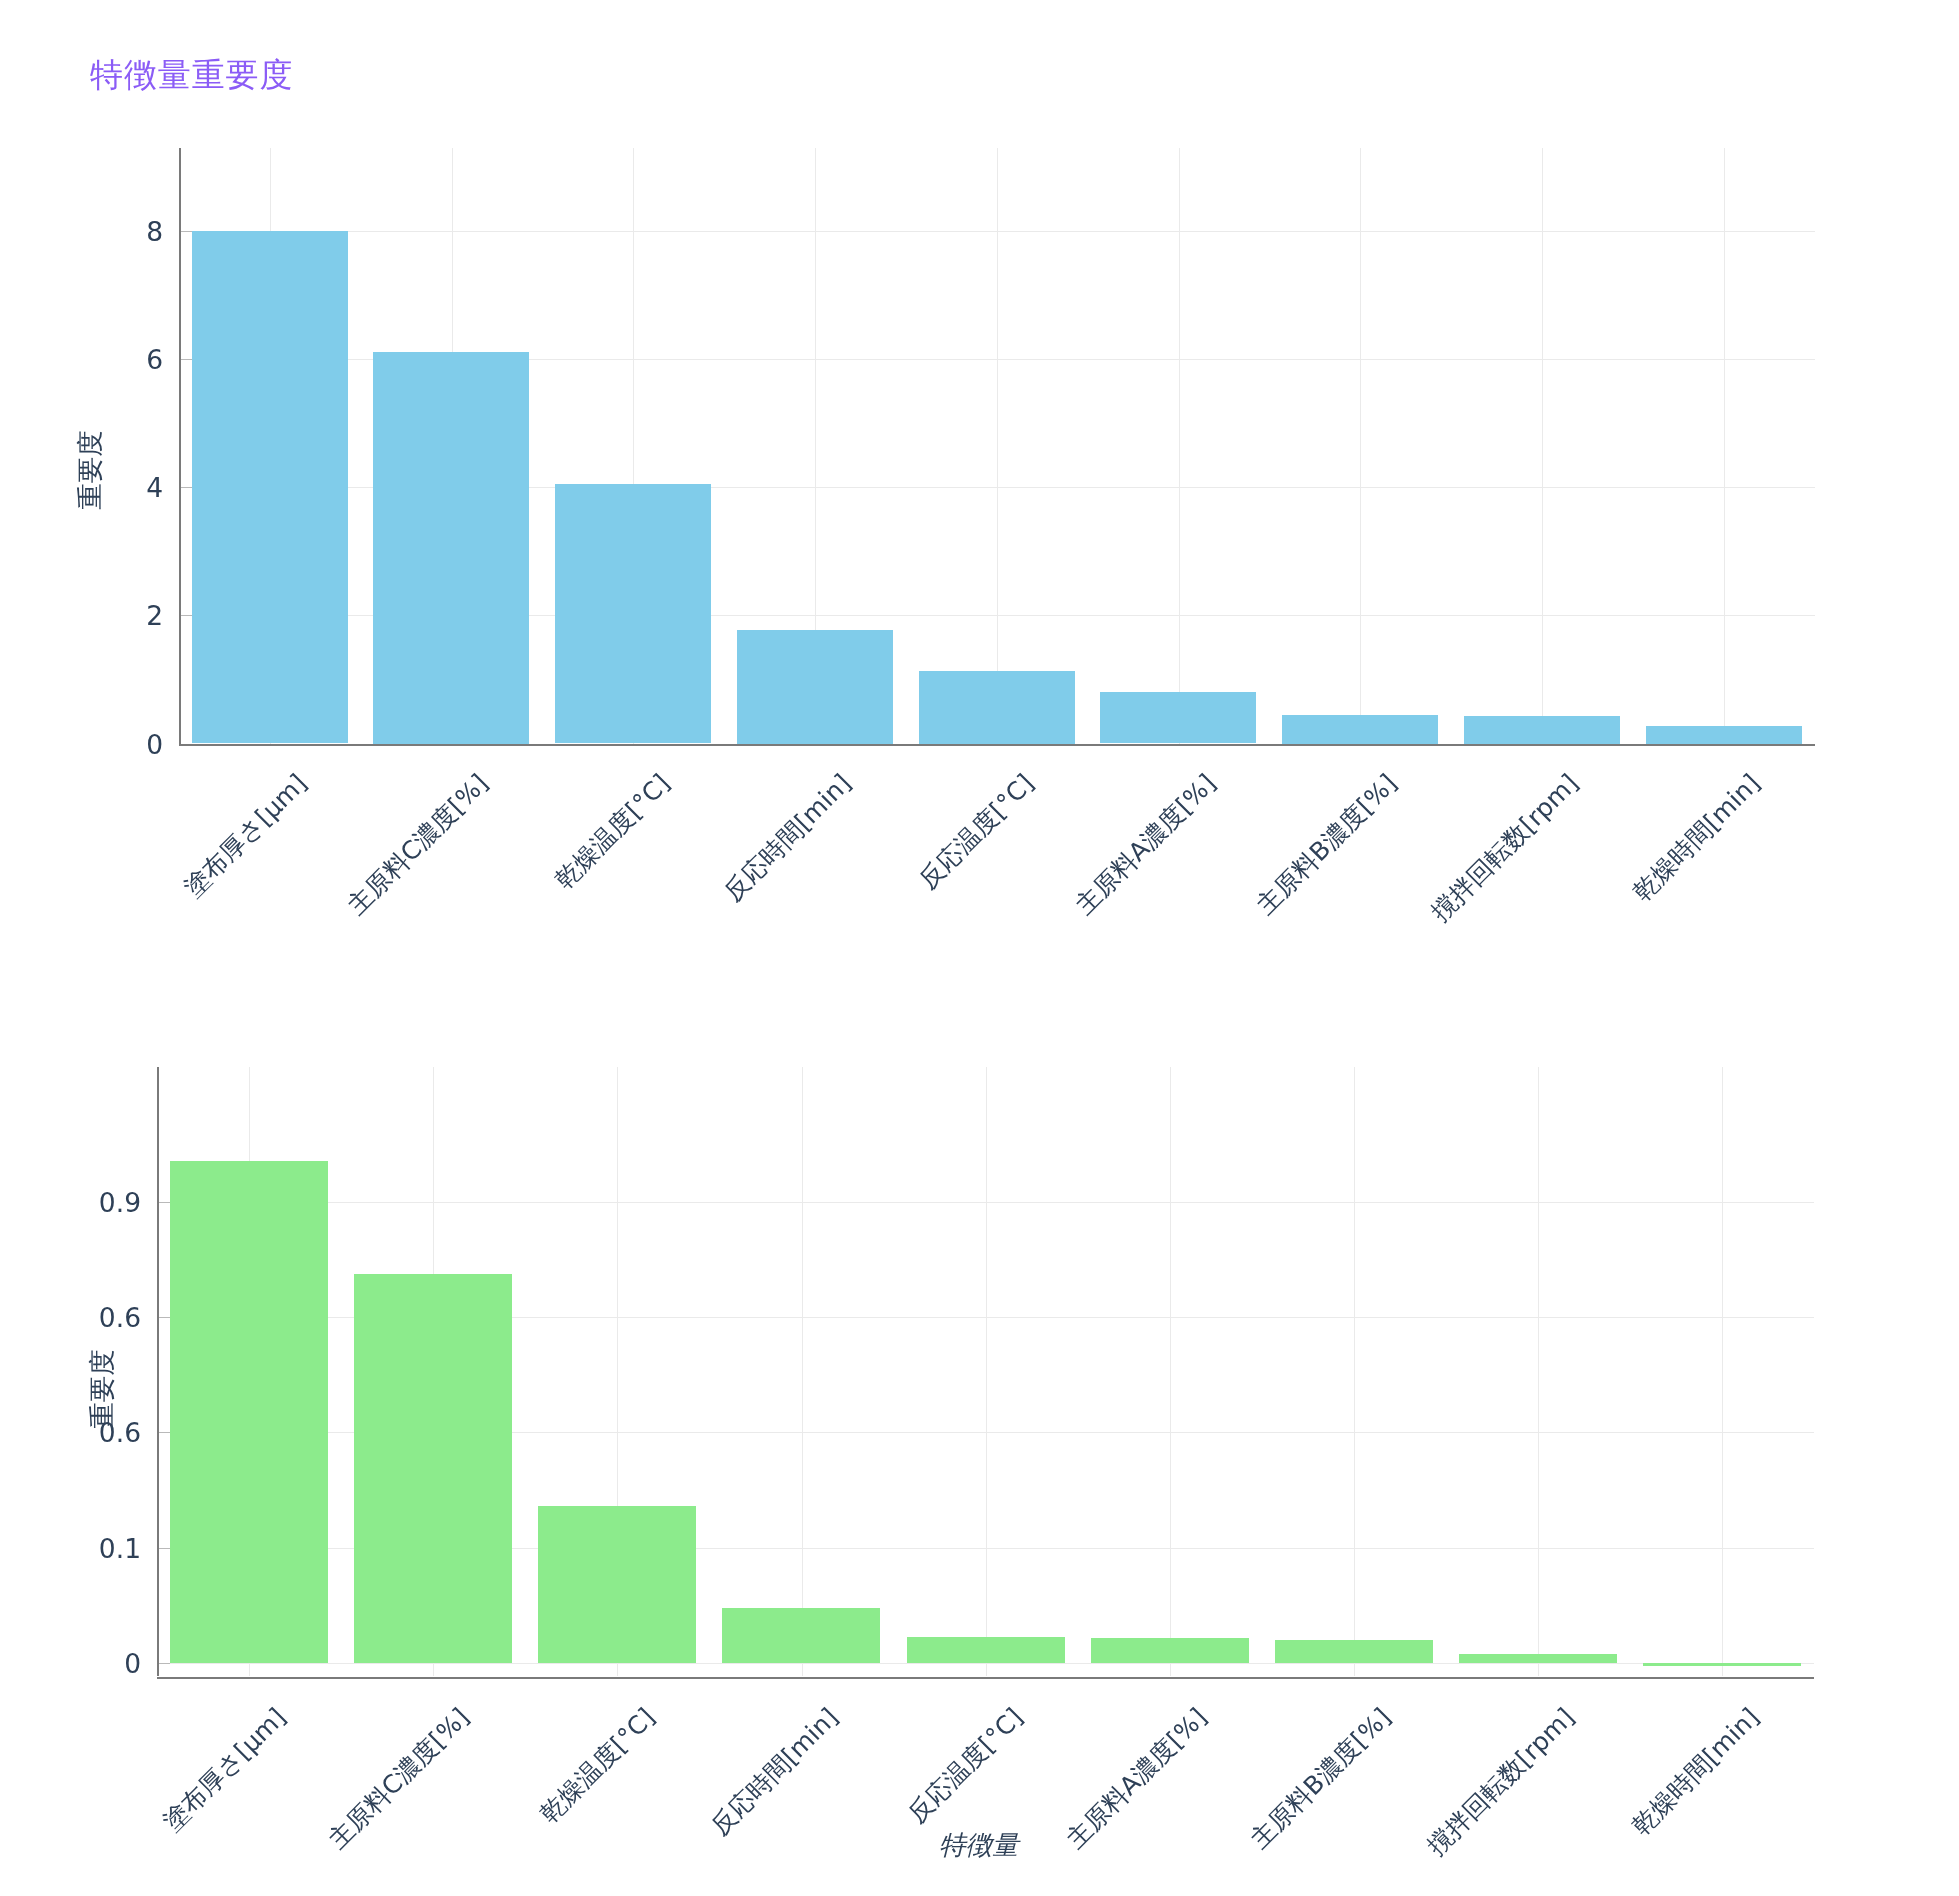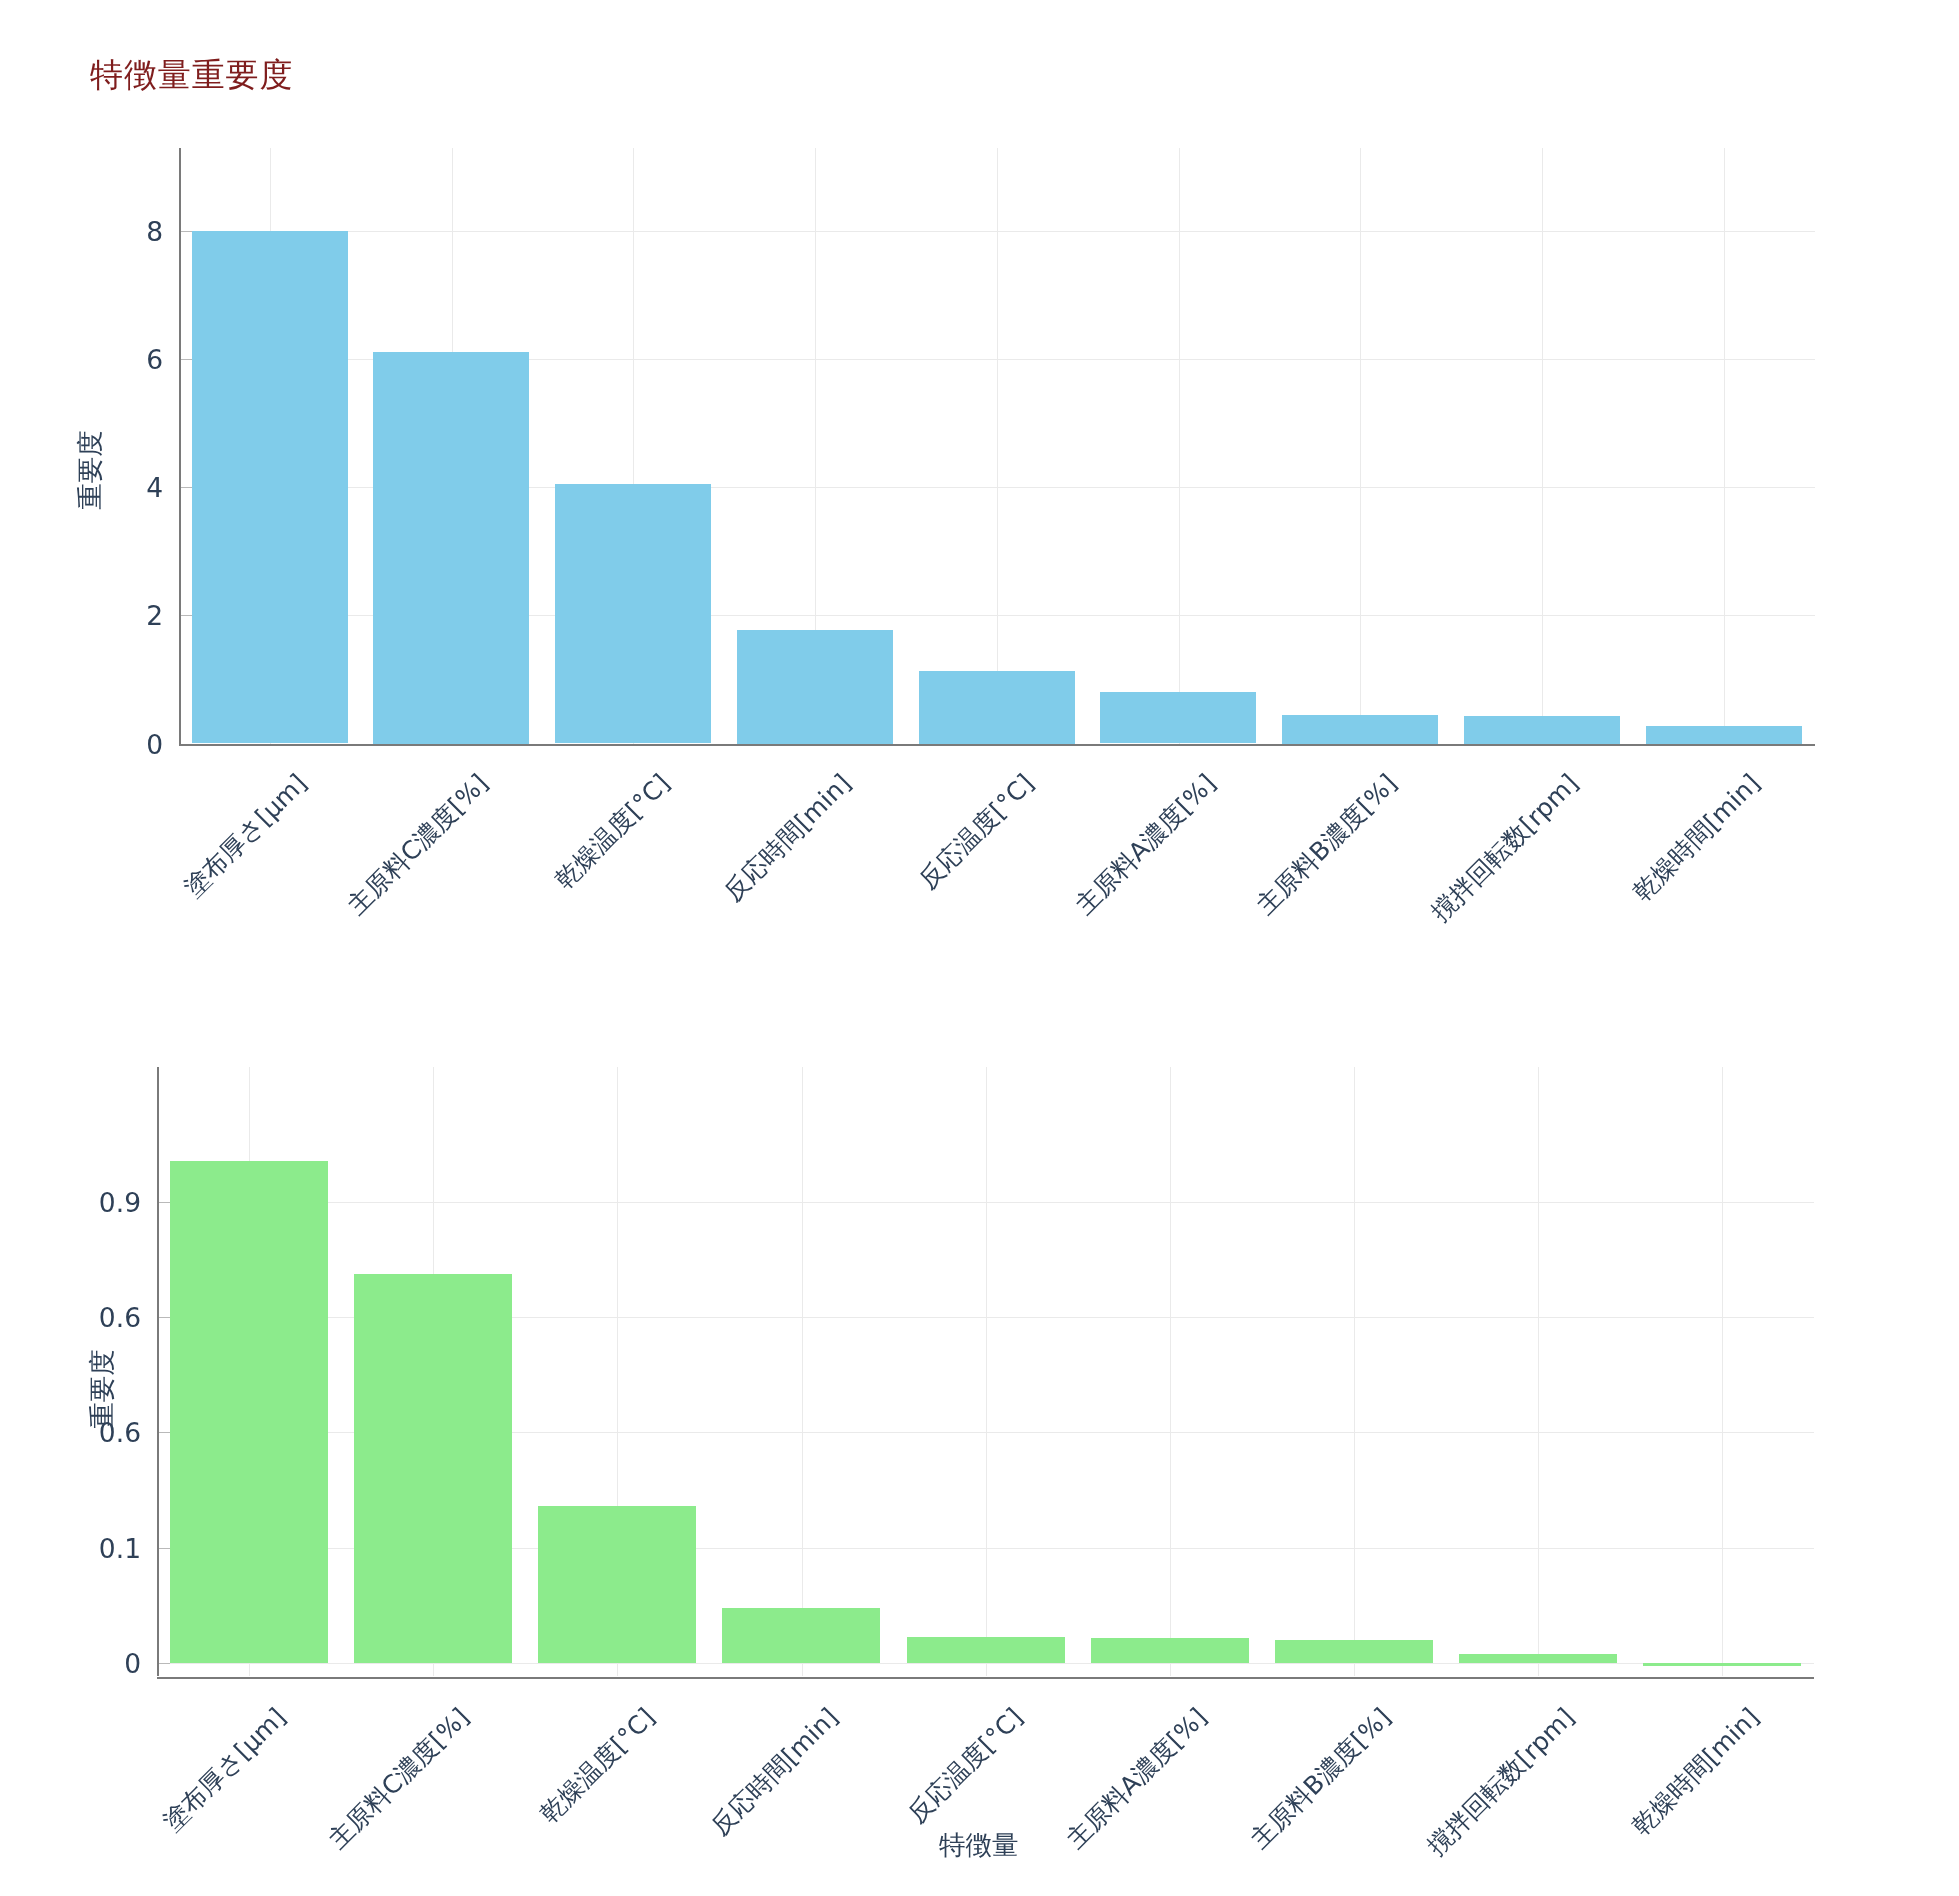--- a/index.html
+++ b/index.html
@@ -1,21 +1,21 @@
 <!DOCTYPE html>
 <html style="font-size:14.6px"><head>
 <meta charset="utf-8">
 <style>
   html,body{margin:0;padding:0;background:#ffffff;}
   body{width:1960px;height:1897px;font-family:"DejaVu Sans","Liberation Sans",sans-serif;
        -webkit-font-smoothing:antialiased;}
   .page{position:relative;width:1960px;height:1897px;background:#fff;overflow:hidden;}
 
   
-  .chart-title{position:absolute;color:#7f1d1d;white-space:nowrap;}
+  .chart-title{position:absolute;color:#8b5cf6;white-space:nowrap;}
   #title1{left:90px;top:53px;font-size:33px;letter-spacing:0.9px;}
   #title2{left:101px;top:976px;font-size:37px;letter-spacing:0.5px;}
 
   
   .plot{position:absolute;}
 
   .gridline-h{position:absolute;left:0;width:100%;height:0.9px;background:#eaeaea;}
   .gridline-v{position:absolute;top:0;width:0.9px;background:#eaeaea;}
 
   .axis-y-line{position:absolute;width:1.8px;background:#7a7a7a;}
@@ -172,16 +172,16 @@
         <div class="xtick" style="right: 0px; top: 0px;">主原料B濃度[%]</div>
       </div>
       <div class="xtick-wrap" style="left: 1401px; top: 577px; width: 0px; height: 0px;">
         <div class="xtick" style="right: 0px; top: 0px;">撹拌回転数[rpm]</div>
       </div>
       <div class="xtick-wrap" style="left: 1586px; top: 577px; width: 0px; height: 0px;">
         <div class="xtick" style="right: 0px; top: 0px;">乾燥時間[min]</div>
       </div>
     </div>
 
-  <div class="axis-title-x" id="xlab2" style="left:939px;top:1827px;">特徴量</div>
+  <div class="axis-title-x" id="xlab2" style="left:939px;top:1827px;font-style:italic;">特徴量</div>
 
 </div>
 
 
 </body></html>

